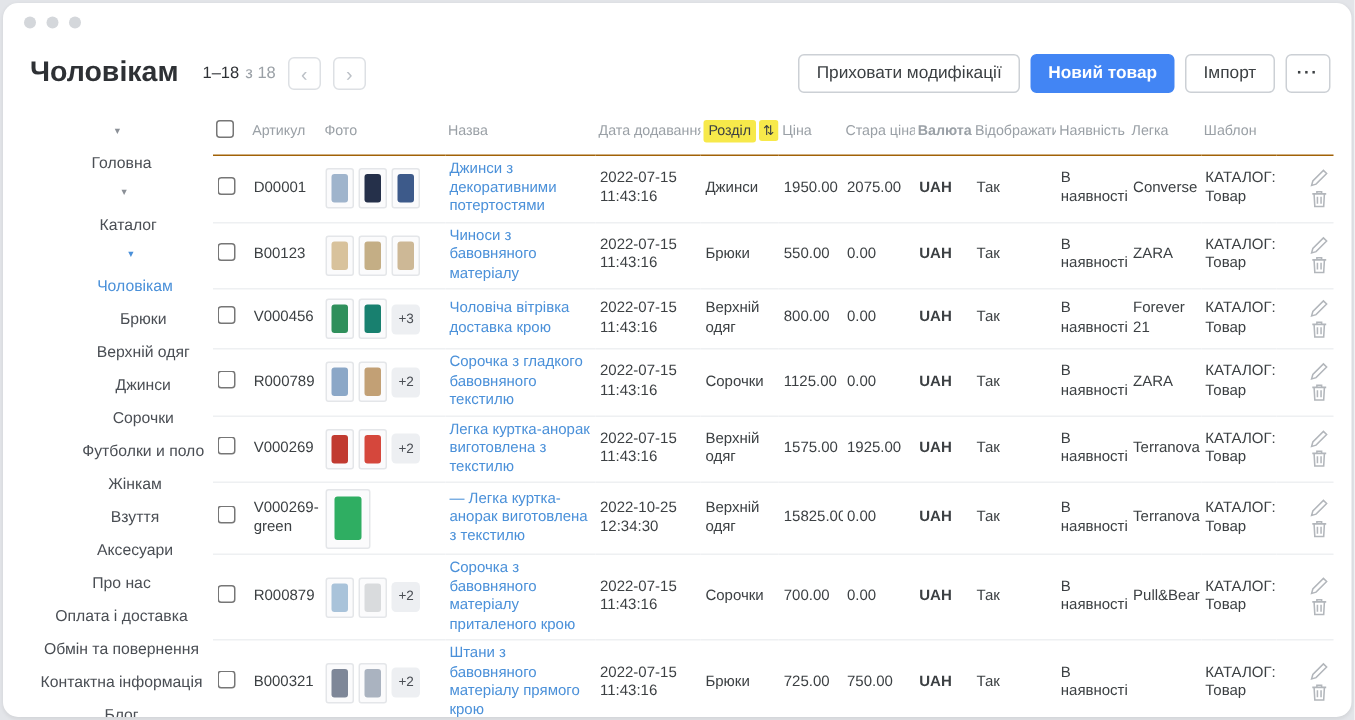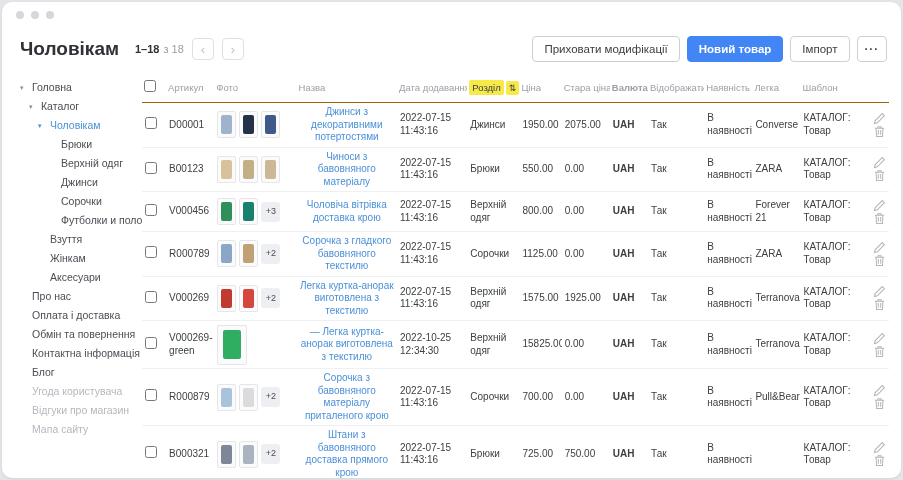--- a/index.html
+++ b/index.html
@@ -14,33 +14,33 @@
     position: absolute; inset: 2px;
     background: #fff; border-radius: 10px; overflow: hidden;
     box-shadow: 0 1px 3px rgba(0,0,0,.08);
   }
   .titlebar { height: 26px; display: flex; align-items: center; padding-left: 14px; gap: 7px; }
   .dot { width: 8px; height: 8px; border-radius: 50%; background: #d4d7db; }
 
   .header { display: flex; align-items: center; padding: 8px 14px 10px 18px; }
   .title { font-size: 19px; font-weight: bold; color: #2e3135; }
   .pagination { display: flex; align-items: center; margin-left: 16px; gap: 4px; font-size: 11px; }
-  .range { color: #2e3135; font-weight: bold; }
+  .range { color: #2e3135; font-weight: normal; }
   .total { color: #9aa0a6; }
   .pg-btn { width: 22px; height: 22px; border: 1px solid #dde0e4; background: #fff; border-radius: 4px;
     color: #bcc1c7; font-size: 13px; line-height: 1; margin-left: 4px; cursor: pointer; }
   .actions { margin-left: auto; display: flex; gap: 7px; align-items: center; }
   .btn { border: 1px solid #ccd0d5; background: #fff; color: #3c4043; font-size: 11.5px;
     padding: 6px 11px; border-radius: 4px; font-family: inherit; white-space: nowrap; cursor: pointer; }
   .btn-primary { background: #4285f4; border-color: #4285f4; color: #fff; font-weight: bold; }
   .btn-more { padding: 6px 7px; font-weight: bold; letter-spacing: 1px; }
 
   .content { display: flex; align-items: flex-start; }
   .sidebar { width: 140px; flex: 0 0 140px; padding: 6px 0 0 18px; font-size: 10.5px; color: #4a4e54; }
-  .side-item { display: flex; align-items: center; gap: 3px; line-height: 19px; cursor: pointer; white-space: nowrap; }
+  .side-item { display: flex; align-items: center; gap: 3px; line-height: 19px; cursor: pointer; white-space: nowrap; flex-direction: column; }
   .side-item .arrow { font-size: 7px; color: #8b9097; width: 9px; flex: none; }
   .side-item .arrow.hidden { visibility: hidden; }
   .side-item.active, .side-item.active .arrow { color: #4a90d9; }
   .side-item.muted { color: #b4b8bd; }
   .lv0 { padding-left: 0; } .lv1 { padding-left: 9px; } .lv2 { padding-left: 18px; } .lv3 { padding-left: 29px; }
 
   .table-area { flex: 1; min-width: 0; padding-right: 12px; }
   table { width: 100%; border-collapse: collapse; table-layout: fixed; }
   thead th { font-size: 9.5px; font-weight: normal; color: #9aa0a6; text-align: left;
     padding: 8px 2px; border-bottom: 1px solid #a16207; white-space: nowrap; overflow: hidden; }
@@ -53,21 +53,21 @@
   .col-name { width: 100px; } .col-date { width: 70px; } .col-section { width: 52px; }
   .col-price { width: 42px; } .col-old_price { width: 48px; } .col-currency { width: 38px; font-weight: bold; }
   .col-display { width: 56px; } .col-availability { width: 48px; } .col-brand { width: 48px; }
   .col-template { width: 50px; } .col-actions { width: 38px; text-align: right; }
 
   .th-label { padding: 2px 0; border-radius: 2px; }
   th.hl-col .th-label { background: #f7e94a; color: #3c4043; padding: 2px 3px; }
   .sort-box { background: #f7e94a; margin-left: 2px; padding: 2px 3px; border-radius: 2px;
     color: #3c4043; font-size: 9px; cursor: pointer; }
 
-  .name-link { color: #4a90d9; text-decoration: none; cursor: pointer; display: inline-block; text-align: center; }
+  .name-link { color: #4a90d9; text-decoration: none; cursor: pointer; display: inline-block; }
   .photos { display: flex; align-items: center; gap: 3px; }
   .thumb { width: 19px; height: 27px; border: 1px solid #e4e6e9; border-radius: 2px; background: #fbfbfc;
     display: flex; align-items: center; justify-content: center; flex: none; }
   .thumb.big { width: 30px; height: 40px; }
   .garment { width: 64%; height: 76%; border-radius: 2px; display: block; }
   .more-badge { min-width: 19px; height: 20px; padding: 0 2px; background: #edeff2; border-radius: 3px;
     font-size: 9px; color: #4a4e54; display: flex; align-items: center; justify-content: center;
     flex: none; cursor: pointer; }
 
   .icon-btn { display: inline-flex; width: 13px; height: 13px; margin-left: 4px; color: #b2b6bb;
@@ -130,25 +130,25 @@
         <div class="side-item lv3">
     <span class="arrow hidden"></span>
     <span>Сорочки</span>
   </div>
         <div class="side-item lv3">
     <span class="arrow hidden"></span>
     <span>Футболки и поло</span>
   </div>
         <div class="side-item lv2">
     <span class="arrow hidden"></span>
+    <span>Жінкам</span>
+  </div>
+        <div class="side-item lv2">
+    <span class="arrow hidden"></span>
     <span>Взуття</span>
-  </div>
-        <div class="side-item lv2">
-    <span class="arrow hidden"></span>
-    <span>Жінкам</span>
   </div>
         <div class="side-item lv2">
     <span class="arrow hidden"></span>
     <span>Аксесуари</span>
   </div>
         <div class="side-item lv0">
     <span class="arrow hidden"></span>
     <span>Про нас</span>
   </div>
         <div class="side-item lv0">
@@ -498,21 +498,21 @@
                 <div class="photos">
                   <span class="thumb">
                     <span class="garment" style="background: rgb(126, 135, 152);"></span>
                   </span>
                   <span class="thumb">
                     <span class="garment" style="background: rgb(170, 179, 192);"></span>
                   </span>
                   <span class="more-badge">+2</span>
                 </div>
               </td>
-    <td class="col-name"><a class="name-link">Штани з бавовняного доставка прямого крою</a></td>
+    <td class="col-name"><a class="name-link">Штани з бавовняного матеріалу прямого крою</a></td>
     <td class="col-date"><span>2022-07-15 11:43:16</span></td>
     <td class="col-section"><span>Брюки</span></td>
     <td class="col-price"><span>725.00</span></td>
     <td class="col-old_price"><span>750.00</span></td>
     <td class="col-currency"><span>UAH</span></td>
     <td class="col-display"><span>Так</span></td>
     <td class="col-availability"><span>В наявності</span></td>
     <td class="col-brand"><span></span></td>
     <td class="col-template"><span>КАТАЛОГ: Товар</span></td>
     <td class="col-actions">

